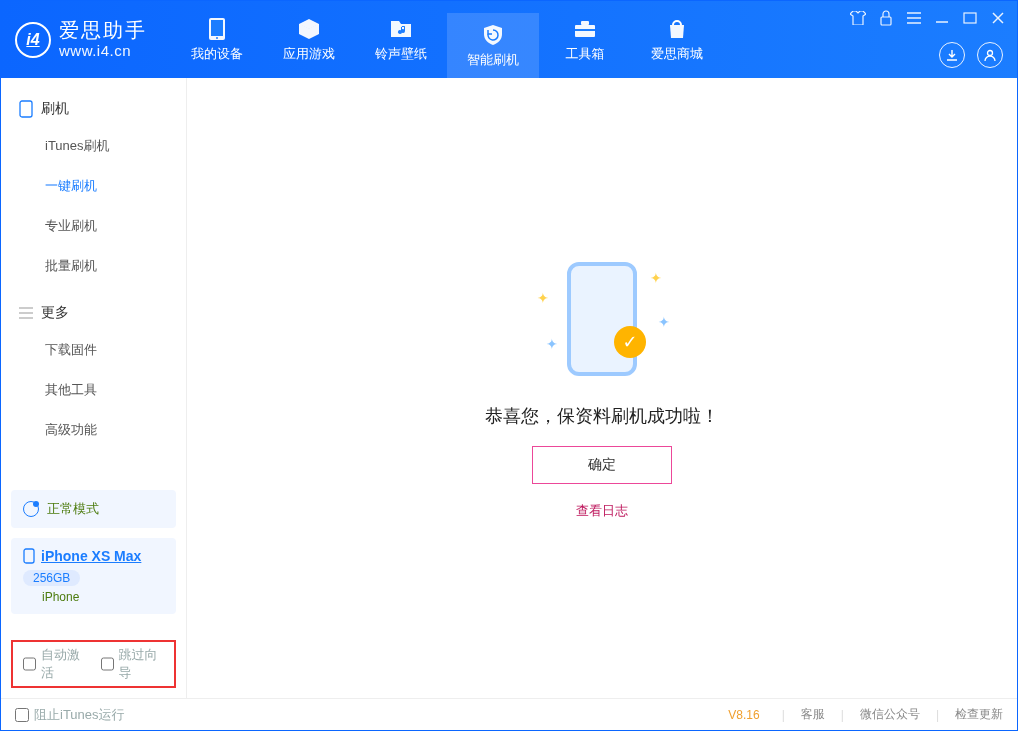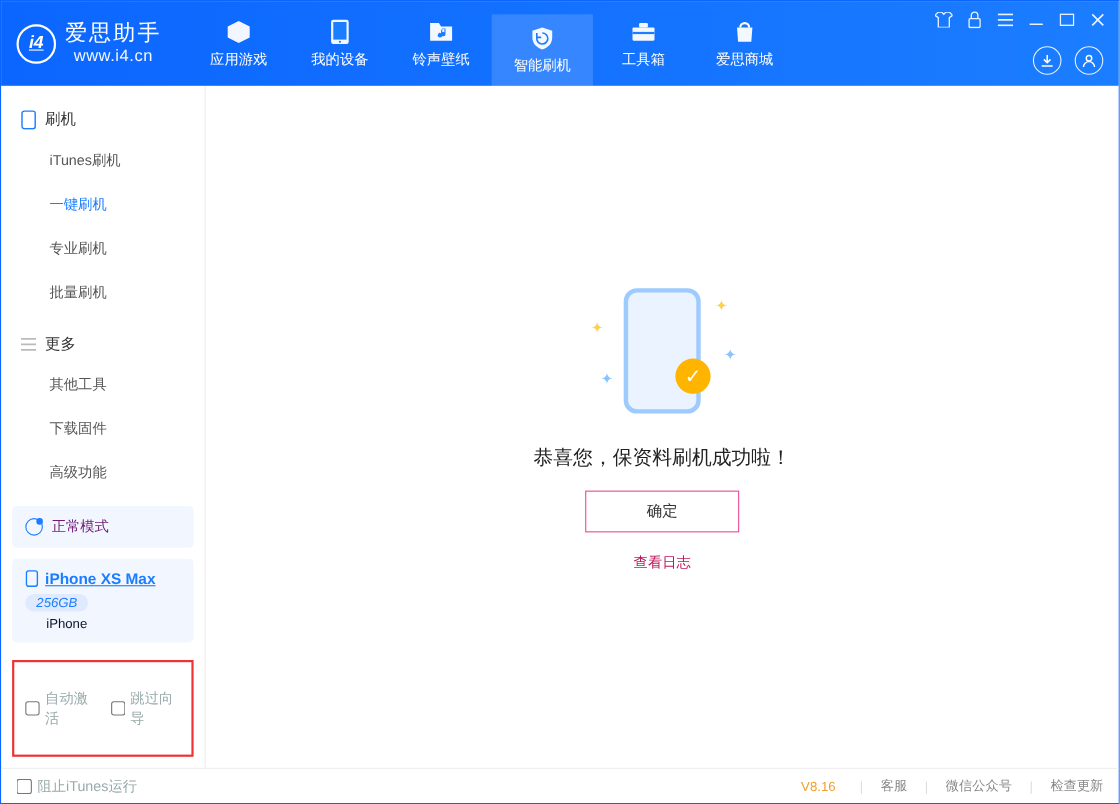--- a/index.html
+++ b/index.html
@@ -3,51 +3,51 @@
 <meta charset="utf-8">
 <style>
 * { margin: 0; padding: 0; box-sizing: border-box; }
 body { font-family: "Microsoft YaHei", Arial, sans-serif; font-size: 13px; color: #333; background: #fff; }
 .window { width: 1018px; height: 731px; border: 1px solid #0b66ff; display: flex; flex-direction: column; background: #fff; }
 
 
 .header { height: 77px; background: linear-gradient(to right, #0b66ff, #1b7dff); display: flex; align-items: stretch; color: #fff; position: relative; }
 .logo-area { display: flex; align-items: center; padding: 0 14px; gap: 8px; }
 .logo-icon { width: 36px; height: 36px; border: 2px solid #fff; border-radius: 50%; display: flex; align-items: center; justify-content: center; font-weight: bold; font-size: 16px; font-style: italic; text-decoration: underline; }
-.logo-text { display: flex; flex-direction: column; line-height: 1.15; text-align: center; }
+.logo-text { display: flex; flex-direction: column; line-height: 1.15; }
 .logo-title { font-size: 20px; font-weight: 500; letter-spacing: 2px; }
 .logo-sub { font-size: 15px; opacity: .95; letter-spacing: .5px; }
 .nav { display: flex; margin-left: 10px; }
 .nav-item { width: 92px; display: flex; flex-direction: column; align-items: center; justify-content: center; cursor: pointer; font-size: 13px; gap: 4px; }
 .nav-item .nav-icon { width: 24px; height: 24px; display: flex; align-items: center; justify-content: center; }
 .nav-item.active { background: rgba(255,255,255,.15); margin-top: 12px; }
 .header-right { position: absolute; right: 10px; top: 8px; display: flex; gap: 10px; align-items: center; }
 .header-right .winctl { width: 18px; height: 18px; cursor: pointer; display: flex; align-items: center; justify-content: center; opacity: .9; }
 .header-right2 { position: absolute; right: 14px; bottom: 10px; display: flex; gap: 12px; }
 .circ-btn { width: 26px; height: 26px; border: 1.5px solid rgba(255,255,255,.9); border-radius: 50%; display: flex; align-items: center; justify-content: center; cursor: pointer; }
 
 
 .body { flex: 1; display: flex; min-height: 0; }
 
 
-.sidebar { width: 186px; border-right: 1px solid #eee; display: flex; flex-direction: column; }
+.sidebar { width: 186px; border-right: 1px solid #eee; display: flex; flex-direction: column; gap: 10px; }
 .sb-scroll { flex: 1; overflow: auto; padding-top: 14px; }
 .sb-group-header { display: flex; align-items: center; gap: 8px; padding: 8px 18px; color: #333; font-size: 14px; }
 .sb-item { padding: 11px 18px 11px 44px; font-size: 13px; color: #555; cursor: pointer; }
 .sb-item.active { color: #1b7dff; }
 .sb-bottom { padding: 10px; display: flex; flex-direction: column; gap: 10px; }
 .mode-card, .device-card { background: #f1f6ff; border-radius: 4px; padding: 10px 12px; }
-.mode-card { display: flex; align-items: center; gap: 8px; color: #701a75; font-size: 13px; }
+.mode-card { display: flex; align-items: center; gap: 8px; color: #4d7c0f; font-size: 13px; }
 .mode-dot { width: 16px; height: 16px; border: 1.5px solid #1b7dff; border-radius: 50%; position: relative; }
 .mode-dot::after { content: ""; position: absolute; width: 6px; height: 6px; background: #1b7dff; border-radius: 50%; right: -1px; top: -1px; }
 .device-card { color: #1b7dff; }
 .device-card .dname { font-weight: 600; font-size: 14px; display: flex; align-items: center; gap: 6px; text-decoration: underline; }
-.device-card .dcap { display: inline-block; margin-top: 6px; background: #dfeaff; color: #1b7dff; border-radius: 10px; padding: 1px 10px; font-size: 12px; font-style: italic; }
-.device-card .dtype { color: #0f172a; font-size: 12px; margin-top: 4px; padding-left: 19px; }
-.sb-checks { border: 2px solid #e33; padding: 24px 10px; margin: 6px 10px 10px 10px; display: flex; gap: 14px; align-items: center; }
+.device-card .dcap { display: inline-block; margin-top: 6px; background: #dfeaff; color: #1b7dff; border-radius: 10px; padding: 1px 10px; font-size: 12px; }
+.device-card .dtype { color: #4d7c0f; font-size: 12px; margin-top: 4px; padding-left: 19px; }
+.sb-checks { border: 2px solid #e33; padding: 4px 10px; margin: 6px 10px 10px 10px; display: flex; gap: 14px; align-items: center; }
 .chk { display: flex; align-items: center; gap: 5px; color: #9aa; font-size: 13px; }
 .chk input { width: 14px; height: 14px; }
 
 
 .main { flex: 1; display: flex; flex-direction: column; align-items: center; justify-content: center; gap: 18px; position: relative; }
 .phone-illus { position: relative; width: 140px; height: 130px; }
 .phone-body { width: 70px; height: 114px; border: 4px solid #9dcaff; border-radius: 12px; position: absolute; left: 35px; top: 6px; background: #eaf3ff; }
 .phone-check { position: absolute; width: 32px; height: 32px; background: #ffb400; border-radius: 50%; left: 82px; top: 70px; display: flex; align-items: center; justify-content: center; color: #fff; font-size: 18px; }
 .sparkle { position: absolute; color: #ffd24d; font-size: 14px; }
 .s1 { left: 5px; top: 34px; } .s2 { left: 14px; top: 80px; color:#8ac4ff; } .s3 { left: 118px; top: 14px; } .s4 { left: 126px; top: 58px; color:#8ac4ff; }
@@ -72,35 +72,35 @@
     <div class="logo-area">
       <div class="logo-icon">i4</div>
       <div class="logo-text">
         <div class="logo-title">爱思助手</div>
         <div class="logo-sub">www.i4.cn</div>
       </div>
     </div>
     <div class="nav">
       <div class="nav-item">
         <span class="nav-icon">
-            <svg width="24" height="24" viewBox="0 0 24 24">
-              <path d="M12 2 L22 7 L12 12 L2 7 Z M2 7 L2 17 L12 22 L12 12 Z M22 7 L22 17 L12 22 L12 12 Z" fill="#fff" opacity=".95"></path>
-            </svg>
-          </span>
-        <span>应用游戏</span>
-      </div>
-      <div class="nav-item">
-        <span class="nav-icon">
             <svg width="18" height="24" viewBox="0 0 18 24">
               <rect x="1" y="1" width="16" height="22" rx="2" fill="#fff" opacity=".95"></rect>
               <rect x="3" y="3" width="12" height="16" fill="#1b7dff"></rect>
               <circle cx="9" cy="21" r="1" fill="#1b7dff"></circle>
             </svg>
           </span>
         <span>我的设备</span>
+      </div>
+      <div class="nav-item">
+        <span class="nav-icon">
+            <svg width="24" height="24" viewBox="0 0 24 24">
+              <path d="M12 2 L22 7 L12 12 L2 7 Z M2 7 L2 17 L12 22 L12 12 Z M22 7 L22 17 L12 22 L12 12 Z" fill="#fff" opacity=".95"></path>
+            </svg>
+          </span>
+        <span>应用游戏</span>
       </div>
       <div class="nav-item">
         <span class="nav-icon">
             <svg width="24" height="20" viewBox="0 0 24 20">
               <path d="M2 2 h8 l2 3 h10 v13 h-20 z" fill="#fff" opacity=".95"></path>
               <path d="M13 7 v6 a2 2 0 1 1 -1 -1.7 V8 l4 -1 v5 a2 2 0 1 1 -1 -1.7 V7 z" fill="#1b7dff"></path>
             </svg>
           </span>
         <span>铃声壁纸</span>
       </div>
@@ -204,22 +204,22 @@
         <div class="sb-group-header" style="margin-top:10px">
           <span>
               <svg width="14" height="12" viewBox="0 0 14 12">
                 <line x1="0" y1="1" x2="14" y2="1" stroke="#bbb" stroke-width="1.5"></line>
                 <line x1="0" y1="6" x2="14" y2="6" stroke="#bbb" stroke-width="1.5"></line>
                 <line x1="0" y1="11" x2="14" y2="11" stroke="#bbb" stroke-width="1.5"></line>
               </svg>
             </span>
           <span>更多</span>
         </div>
+        <div class="sb-item">下载固件</div>
         <div class="sb-item">其他工具</div>
-        <div class="sb-item">下载固件</div>
         <div class="sb-item">高级功能</div>
       </div>
 
       <div class="sb-bottom">
         <div class="mode-card">
           <span class="mode-dot"></span>
           <span>正常模式</span>
         </div>
         <div class="device-card">
           <div class="dname">

